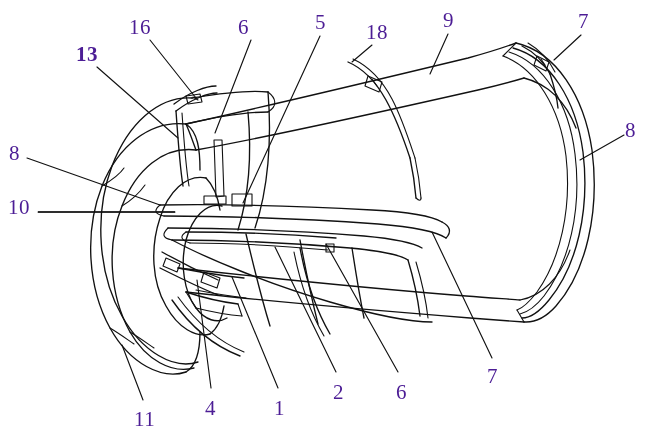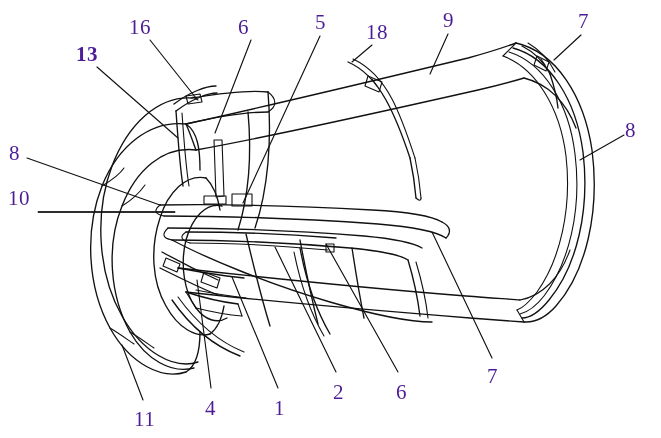--- a/index.html
+++ b/index.html
@@ -230,21 +230,21 @@
   <div id="label-layer">
       <div class="ref-label" style="left: 129px; top: 17px;">16</div>
       <div class="ref-label" style="left: 76px; top: 44px; font-weight: bold;">13</div>
       <div class="ref-label" style="left: 238px; top: 17px;">6</div>
       <div class="ref-label" style="left: 315px; top: 12px;">5</div>
       <div class="ref-label" style="left: 366px; top: 22px;">18</div>
       <div class="ref-label" style="left: 443px; top: 10px;">9</div>
       <div class="ref-label" style="left: 578px; top: 11px;">7</div>
       <div class="ref-label" style="left: 625px; top: 120px;">8</div>
       <div class="ref-label" style="left: 9px; top: 143px;">8</div>
-      <div class="ref-label" style="left: 8px; top: 188px;">10</div>
+      <div class="ref-label" style="left: 8px; top: 197px;">10</div>
       <div class="ref-label" style="left: 134px; top: 409px; text-align: right;">11</div>
       <div class="ref-label" style="left: 205px; top: 398px;">4</div>
       <div class="ref-label" style="left: 274px; top: 398px;">1</div>
       <div class="ref-label" style="left: 333px; top: 382px;">2</div>
       <div class="ref-label" style="left: 396px; top: 382px;">6</div>
       <div class="ref-label" style="left: 487px; top: 366px;">7</div>
     </div>
 
 </div>
 

